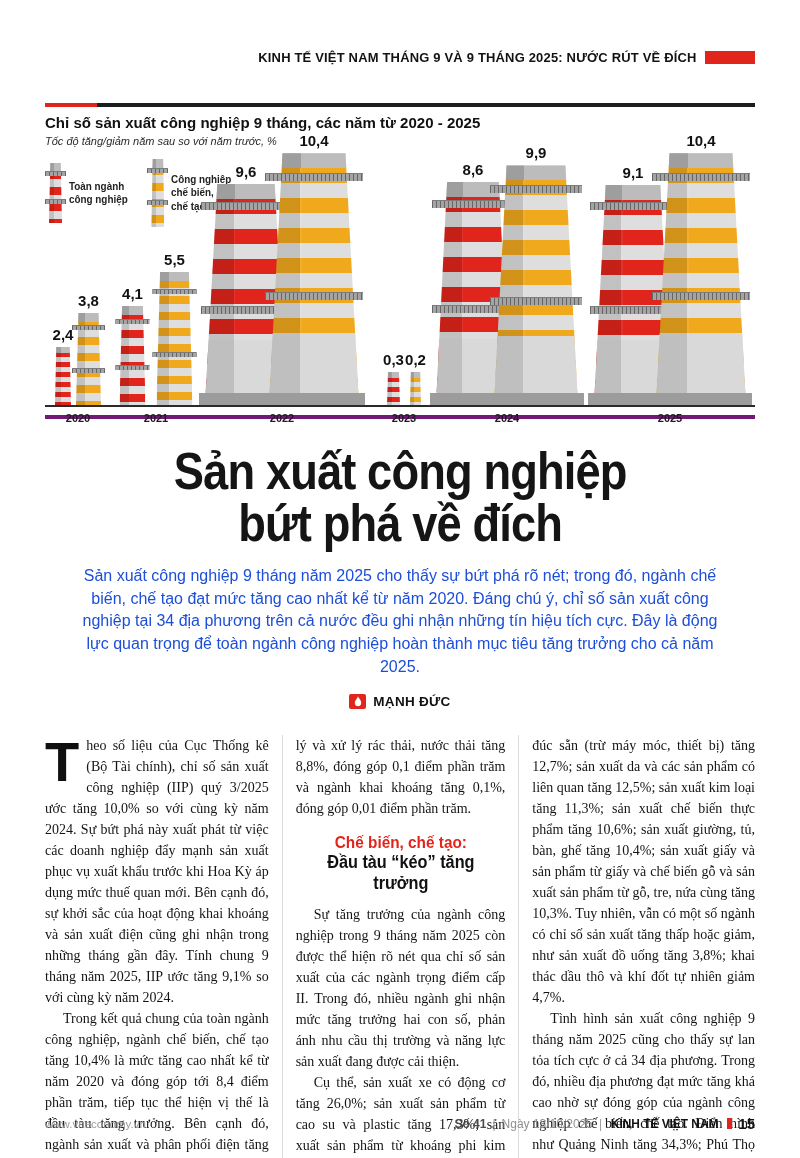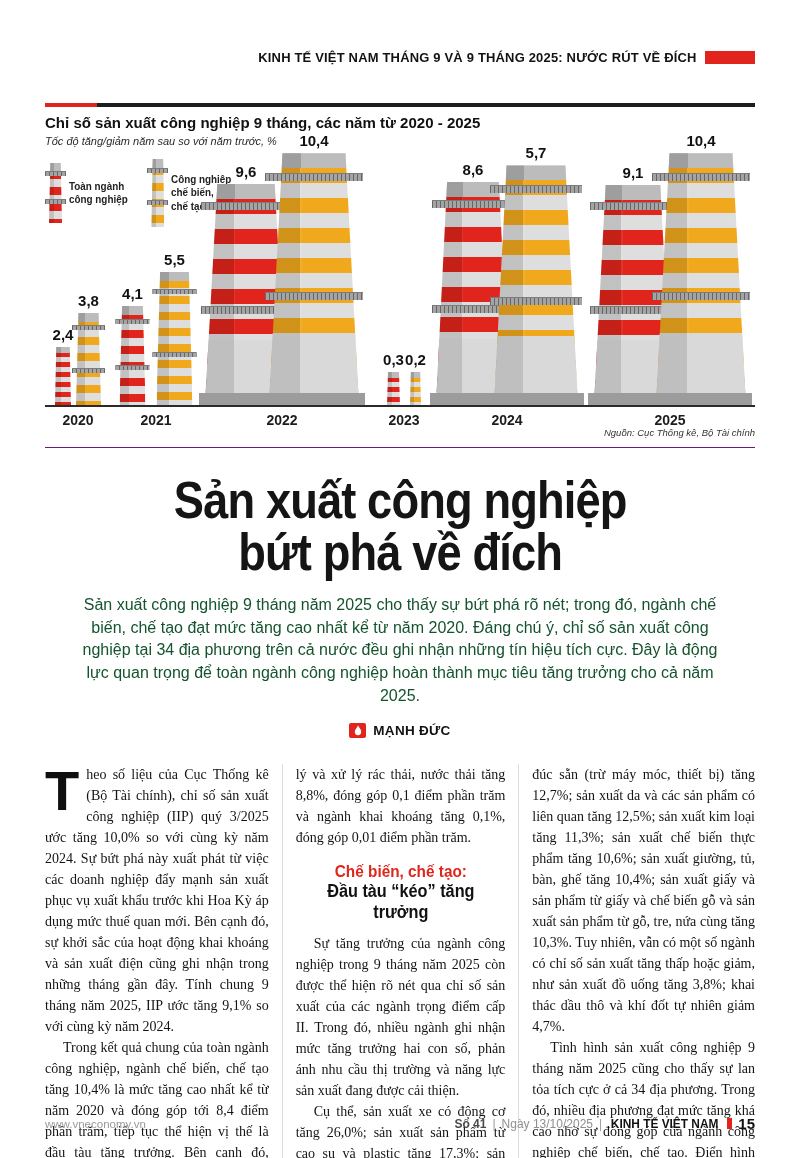--- a/index.html
+++ b/index.html
@@ -7,50 +7,50 @@
   .page{position:relative;width:800px;height:1158px;margin:0 auto;background:#ffffff;overflow:hidden;
         font-family:"Liberation Sans","DejaVu Sans",sans-serif;color:#1b1b1b;}
   .content{position:absolute;left:45px;right:45px;top:0;}
 
   
   .kicker-row{display:flex;justify-content:flex-end;align-items:center;gap:8px;margin-top:50px;}
   .kicker{font-weight:bold;font-size:13.5px;letter-spacing:.2px;color:#121212;transform:scaleX(.96);transform-origin:right center;}
   .kicker-flag{width:50px;height:13px;background:var(--red);}
 
   
-  .chart-section{margin-top:38px;border-bottom:1px solid #701a75;padding-bottom:0;}
+  .chart-section{margin-top:38px;border-bottom:4px solid #701a75;padding-bottom:8px;}
   .chart-topbar{height:4px;background:#1d1d1d;position:relative;}
   .chart-topbar .redseg{position:absolute;left:0;top:0;bottom:0;width:52px;background:var(--red);}
   .chart-title{font-weight:bold;font-size:15.5px;margin-top:7px;color:#111;transform:scaleX(.97);transform-origin:left center;}
   .chart-subtitle{font-style:italic;font-size:11px;color:#2a2a2a;margin-top:3px;}
   .chart-plot{position:relative;height:252px;margin-top:6px;border-bottom:2px solid #2a2a2a;}
   .chart-below{height:40px;position:relative;}
   .chart-source{position:absolute;right:0;top:20px;font-style:italic;font-size:9.5px;color:#333;}
   .chart-group{position:absolute;bottom:0;display:flex;align-items:flex-end;transform:translateX(-50%);}
   .chart-year{position:absolute;top:100%;margin-top:7px;left:50%;transform:translateX(-50%);
-              font-size:14px;font-weight:bold;color:#1c1c1c;white-space:nowrap;}
+              font-size:11px;font-weight:bold;color:#1c1c1c;white-space:nowrap;}
   .chimney{position:relative;flex:0 0 auto;}
   .ch-clip{position:absolute;inset:0;}
   .ch-cap{position:absolute;left:0;right:0;top:0;}
   .ch-shade{position:absolute;inset:0;background:linear-gradient(90deg,rgba(0,0,0,.13) 0 35%,rgba(255,255,255,.07) 35% 37%,rgba(255,255,255,0) 37%);}
   .ch-gray{position:absolute;left:0;right:0;}
   .ch-foot{position:absolute;left:-6px;right:-6px;bottom:0;background:#9c9c9c;}
   .ch-rail{position:absolute;left:-4px;right:-4px;background:#a4a4a4;border-top:1px solid #7c7c7c;
            background-image:repeating-linear-gradient(90deg,#666 0 1px,rgba(0,0,0,0) 1px 4px);}
   .ch-val{position:absolute;bottom:100%;margin-bottom:4px;left:50%;transform:translateX(-50%);
           font-weight:bold;font-size:15px;color:#111;white-space:nowrap;}
   .legend{position:absolute;top:6px;left:4px;display:flex;gap:20px;}
   .legend-item{display:flex;align-items:center;gap:7px;}
   .legend-label{font-weight:bold;font-size:10.5px;line-height:1.25;color:#222;transform:scaleX(.94);transform-origin:left center;white-space:pre-line;}
 
   
   .headline{margin-top:26px;text-align:center;color:#151515;}
   .headline .hline{display:inline-block;font-weight:bold;font-size:52px;line-height:1.0;letter-spacing:-1px;
                    transform:scaleX(.87);transform-origin:center;}
-  .lead{width:648px;margin:16px auto 0;text-align:center;font-size:16px;line-height:1.42;color:#14532d;}
+  .lead{width:648px;margin:16px auto 0;text-align:center;font-size:16px;line-height:1.42;color:#1d4ed8;}
   .author-row{display:flex;justify-content:center;align-items:center;gap:7px;margin-top:15px;}
   .author-icon{width:17px;height:15px;background:var(--red);border-radius:2px;display:flex;align-items:center;justify-content:center;}
   .author-icon svg{width:8px;height:11px;}
   .author-name{font-weight:bold;font-size:13.5px;letter-spacing:.3px;color:#111;}
 
   
   .article{display:grid;grid-template-columns:1fr 1fr 1fr;margin-top:26px;}
   .col{padding:0 13px;font-family:"Liberation Serif","DejaVu Serif",serif;font-size:14px;line-height:1.5;
        text-align:justify;color:#141414;}
   .col:first-child{padding-left:0;}
@@ -217,21 +217,21 @@
             </div>
             <div class="chimney" style="width: 84px; height: 239.58px; margin-left: -16px;">
               <div class="ch-clip" style="clip-path: polygon(15% 0px, 85% 0px, 100% 100%, 0px 100%); background: repeating-linear-gradient(rgb(222, 222, 222) 0px, rgb(222, 222, 222) 15px, rgb(240, 168, 29) 15px, rgb(240, 168, 29) 30px);">
                 <div class="ch-shade"></div>
                 <div class="ch-cap" style="height: 15px; background: linear-gradient(90deg, rgb(158, 158, 158) 0px, rgb(158, 158, 158) 36%, rgb(188, 188, 188) 36%);"></div>
                 <div class="ch-gray" style="bottom: 12px; height: 24%; background: linear-gradient(90deg, rgb(191, 191, 191) 0px, rgb(191, 191, 191) 35%, rgb(217, 217, 217) 35%);"></div>
               </div>
               <div class="ch-foot" style="height: 12px;"></div>
               <div class="ch-rail" style="top: 8%; height: 7px;"></div>
               <div class="ch-rail" style="top: 55%; height: 7px;"></div>
-              <div class="ch-val">5,7</div>
+              <div class="ch-val">9,9</div>
             </div>
             <div class="chart-year">2024</div>
           </div>
           <div class="chart-group" style="left: 625px;">
             <div class="chimney" style="width: 78px; height: 220.22px;">
               <div class="ch-clip" style="clip-path: polygon(15% 0px, 85% 0px, 100% 100%, 0px 100%); background: repeating-linear-gradient(rgb(222, 222, 222) 0px, rgb(222, 222, 222) 15px, rgb(225, 37, 28) 15px, rgb(225, 37, 28) 30px);">
                 <div class="ch-shade"></div>
                 <div class="ch-cap" style="height: 15px; background: linear-gradient(90deg, rgb(158, 158, 158) 0px, rgb(158, 158, 158) 36%, rgb(188, 188, 188) 36%);"></div>
                 <div class="ch-gray" style="bottom: 12px; height: 24%; background: linear-gradient(90deg, rgb(191, 191, 191) 0px, rgb(191, 191, 191) 35%, rgb(217, 217, 217) 35%);"></div>
               </div>
@@ -247,23 +247,20 @@
                 <div class="ch-gray" style="bottom: 12px; height: 24%; background: linear-gradient(90deg, rgb(191, 191, 191) 0px, rgb(191, 191, 191) 35%, rgb(217, 217, 217) 35%);"></div>
               </div>
               <div class="ch-foot" style="height: 12px;"></div>
               <div class="ch-rail" style="top: 8%; height: 7px;"></div>
               <div class="ch-rail" style="top: 55%; height: 7px;"></div>
               <div class="ch-val">10,4</div>
             </div>
             <div class="chart-year">2025</div>
           </div>
         </div>
-      <div class="chart-below">
-        <div class="chart-source">Nguồn: Cục Thống kê, Bộ Tài chính</div>
-      </div>
     </div>
 
     <div class="headline">
       <span class="hline">Sản xuất công nghiệp</span><br>
       <span class="hline">bứt phá về đích</span>
     </div>
 
     <div class="lead">Sản xuất công nghiệp 9 tháng năm 2025 cho thấy sự bứt phá rõ nét; trong đó, ngành chế biến, chế tạo đạt mức tăng cao nhất kể từ năm 2020. Đáng chú ý, chỉ số sản xuất công nghiệp tại 34 địa phương trên cả nước đều ghi nhận những tín hiệu tích cực. Đây là động lực quan trọng để toàn ngành công nghiệp hoàn thành mục tiêu tăng trưởng cho cả năm 2025.</div>
 
     <div class="author-row">

